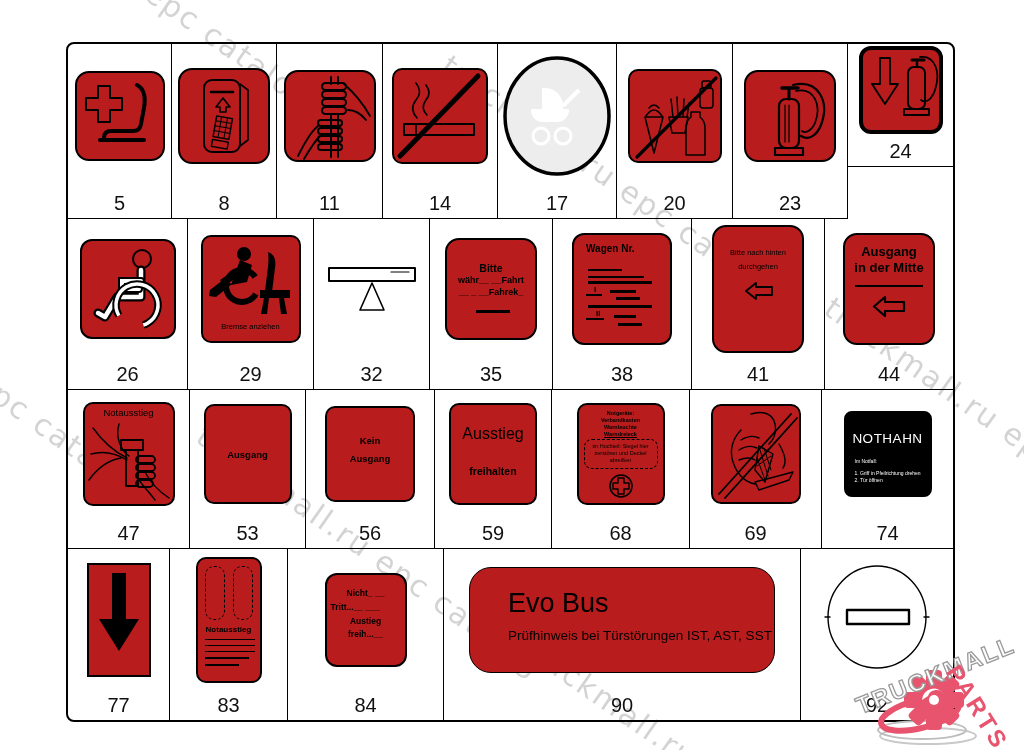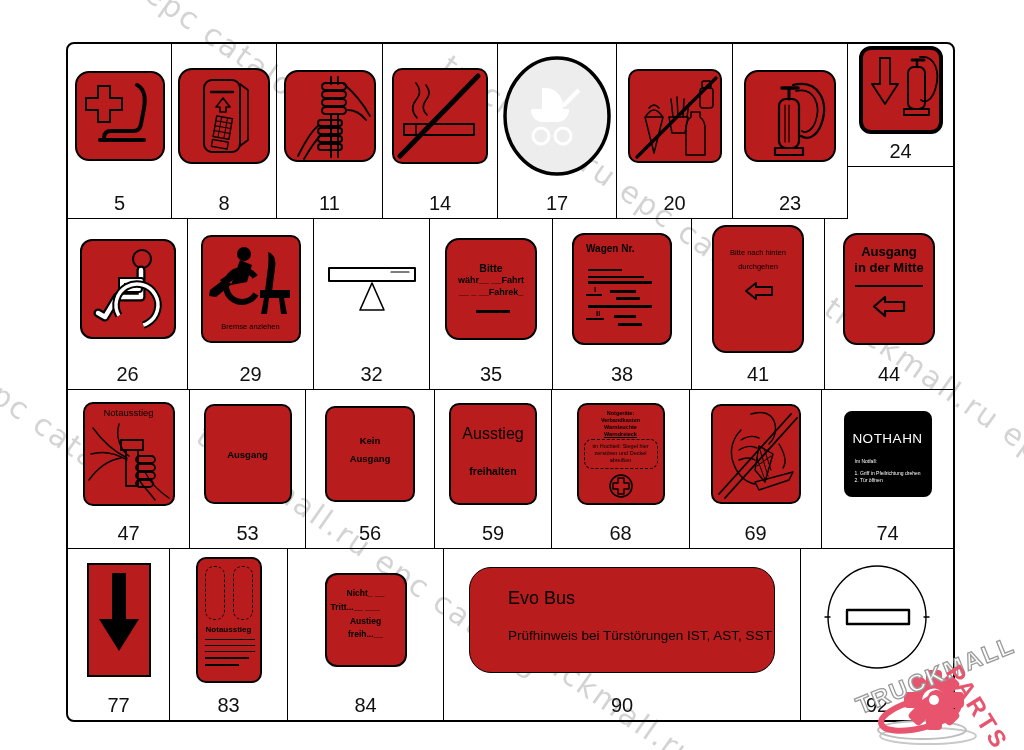--- a/index.html
+++ b/index.html
@@ -439,21 +439,21 @@
           <div class="t" style="top:42px;font-size:8.5px;font-weight:bold">Austieg</div>
           <div class="t" style="top:55px;font-size:8.5px;font-weight:bold">freih...__</div>
         </div>
       </div>
       <div class="num">84</div>
     </div>
 
     <div class="cell rl" style="left:376px;top:505px;width:357px;height:171px">
       <div class="icon">
         <div class="sign" style="width:306px;height:106px;border-radius:22px;border-width:1.6px">
-          <div class="t" style="top:20px;left:38px;right:auto;text-align:right;font-size:18px">Evo Bus</div>
+          <div class="t" style="top:20px;left:38px;right:auto;text-align:right;font-size:27px">Evo Bus</div>
           <div class="t" style="top:60px;left:38px;right:auto;text-align:left;font-size:13.5px">Prüfhinweis bei Türstörungen IST, AST, SST</div>
         </div>
       </div>
       <div class="num">90</div>
     </div>
 
     <div class="cell rl cl" style="left:733px;top:505px;width:152px;height:171px">
       <div class="icon">
         <svg width="106" height="112" viewBox="0 0 106 112">
           <ellipse class="s" stroke-width="1.4" cx="53" cy="53" rx="49" ry="51"></ellipse>

